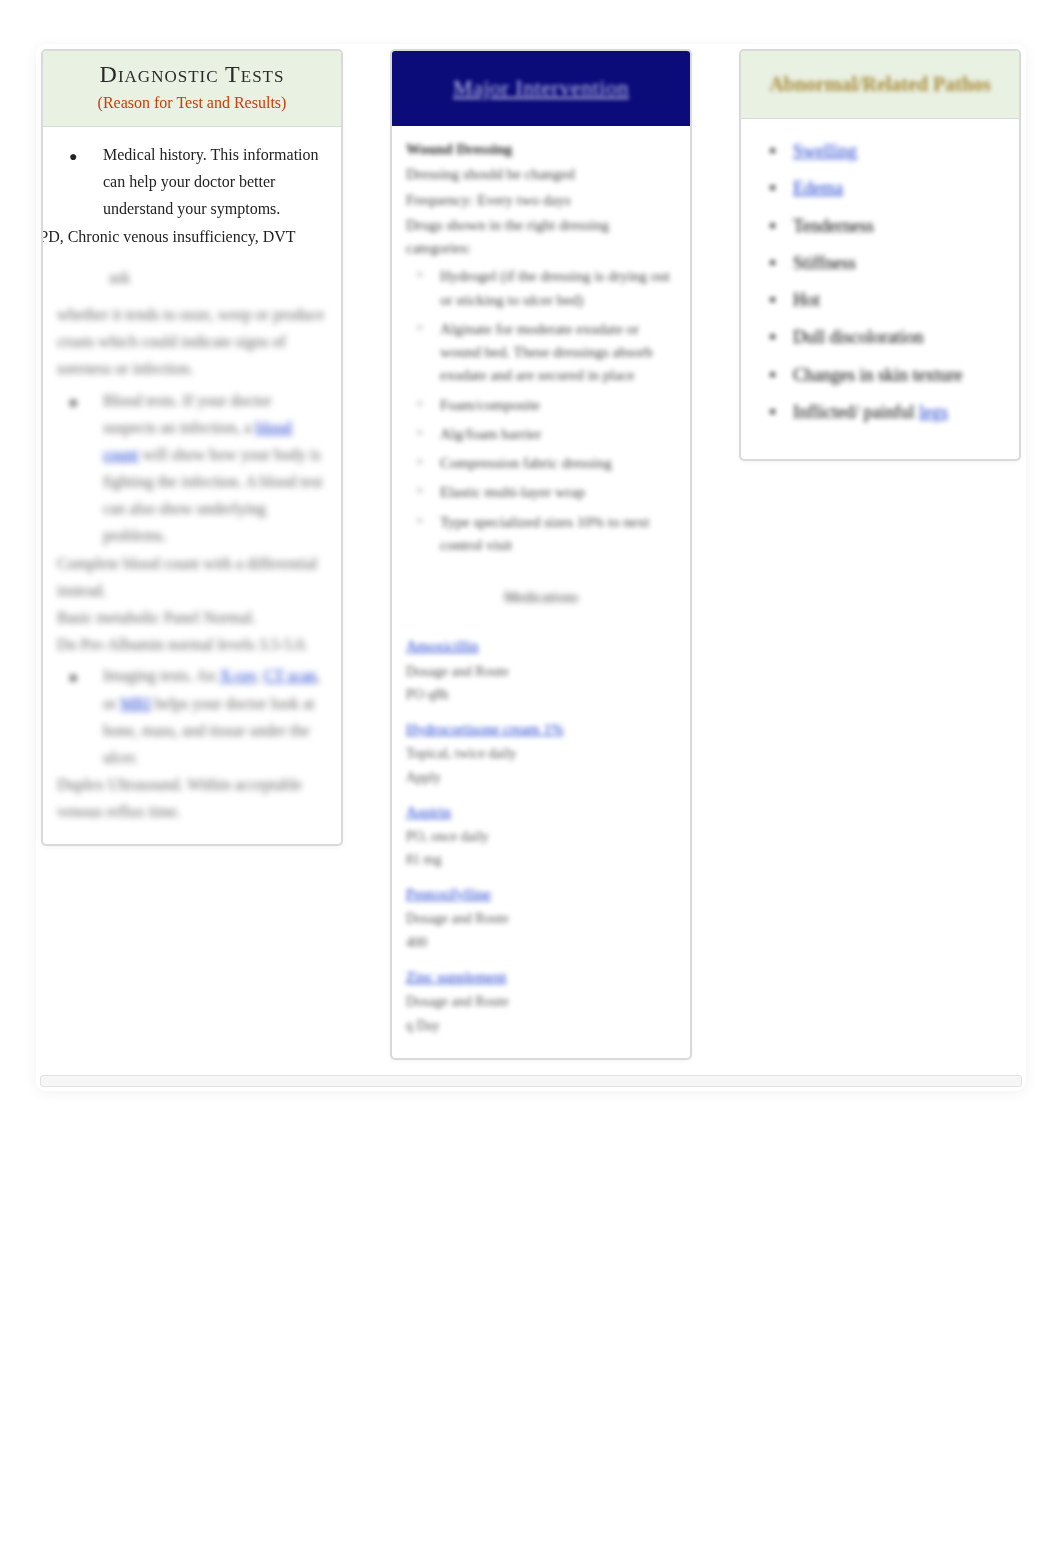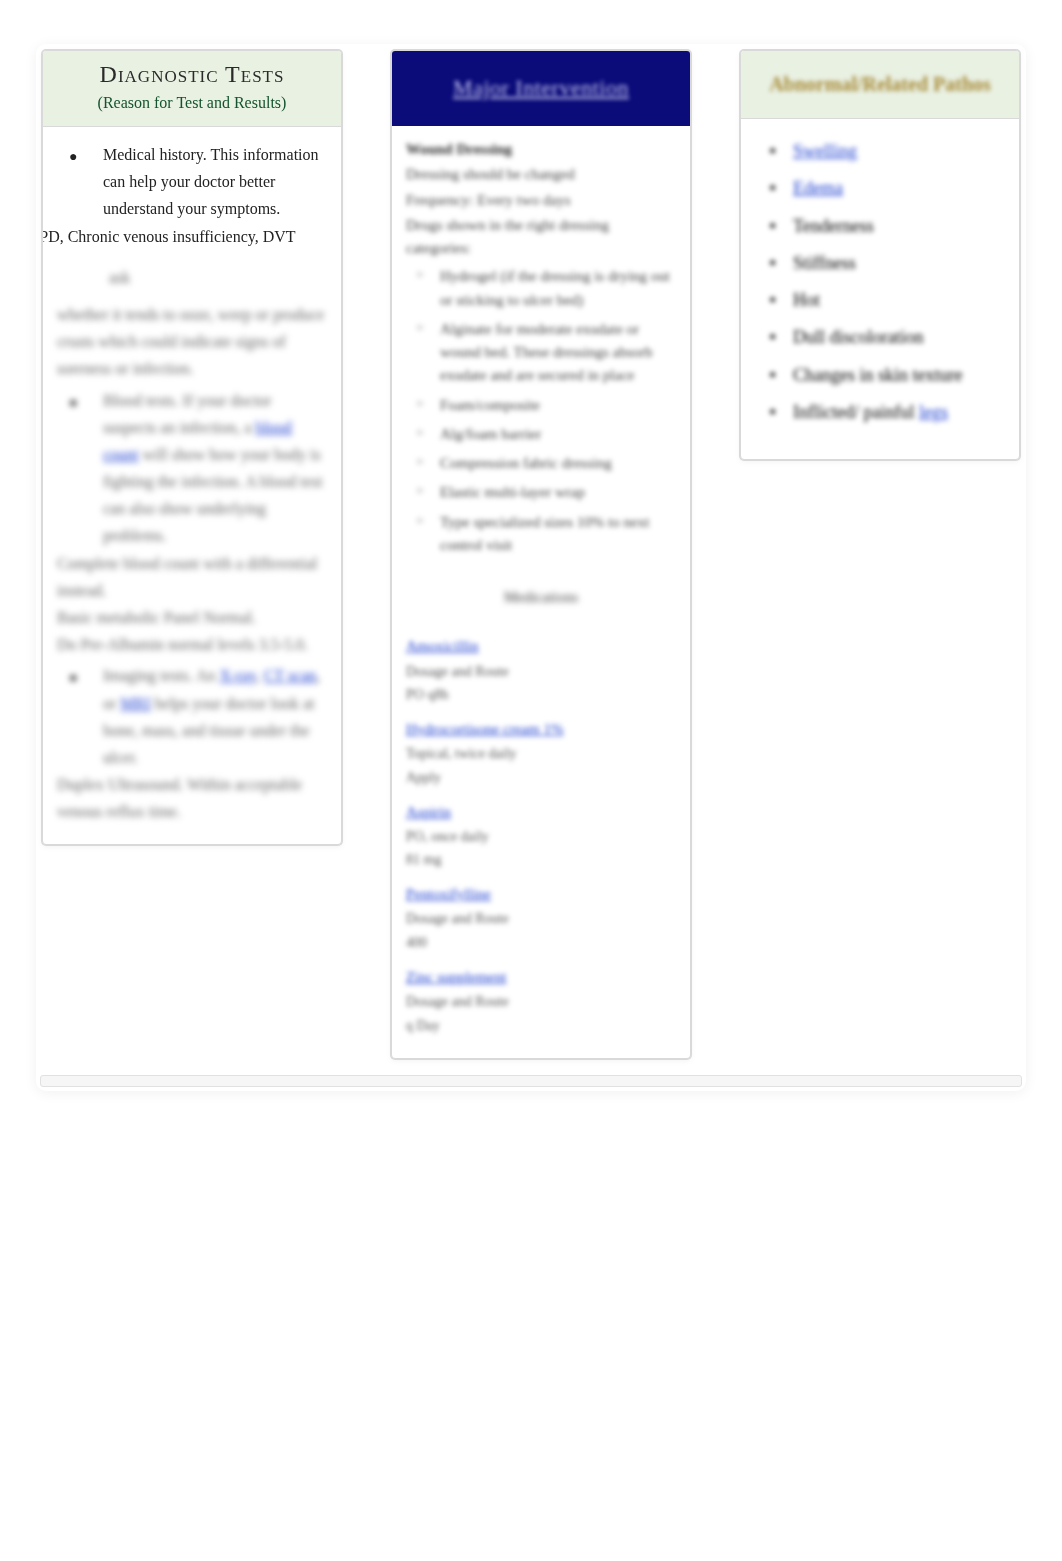--- a/index.html
+++ b/index.html
@@ -12,21 +12,21 @@
       border-radius:6px; padding:2px;
     }
     .col { flex:1 1 0; min-width:0; }
     .card {
       background:#fff; border:1px solid #d9d9d9; border-radius:4px; overflow:hidden;
       box-shadow: 0 1px 2px rgba(0,0,0,0.04);
     }
     
     .c1-head { background:#e9f1e3; text-align:center; padding:10px 12px 14px; border-bottom:1px solid #d9d9d9;}
     .c1-title { font-variant:small-caps; font-size:24px; color:#2a2a2a; letter-spacing:1px; }
-    .c1-sub   { font-size:16px; color:#14532d; margin-top:6px; }
+    .c1-sub   { font-size:16px; color:#c2410c; margin-top:6px; }
     .c1-body  { padding:10px 14px 18px; font-size:16px; line-height:1.7; color:#222; position:relative; }
     .bul { list-style:none; padding-left:40px; }
     .bul>li{ position:relative; padding:4px 0 4px 6px;}
     .bul>li::before{ content:"●"; position:absolute; left:-28px; top:8px; font-size:14px; color:#222;}
     .linkish{ color:#1a3ccf; text-decoration:underline; }
     
     .c2-head { background:#0b0b7a; text-align:center; padding:24px 12px; border-bottom:1px solid #0b0b7a;}
     .c2-title{ color:#c6c6f0; font-size:22px; letter-spacing:.5px; filter:blur(2px); text-decoration:underline;}
     .c2-body { padding:10px 14px 20px; font-size:15px; color:#444; line-height:1.55; }
     .c2-body .hline{ font-weight:bold; color:#2b2b2b; filter:blur(2.5px); margin:2px 0 2px;}

